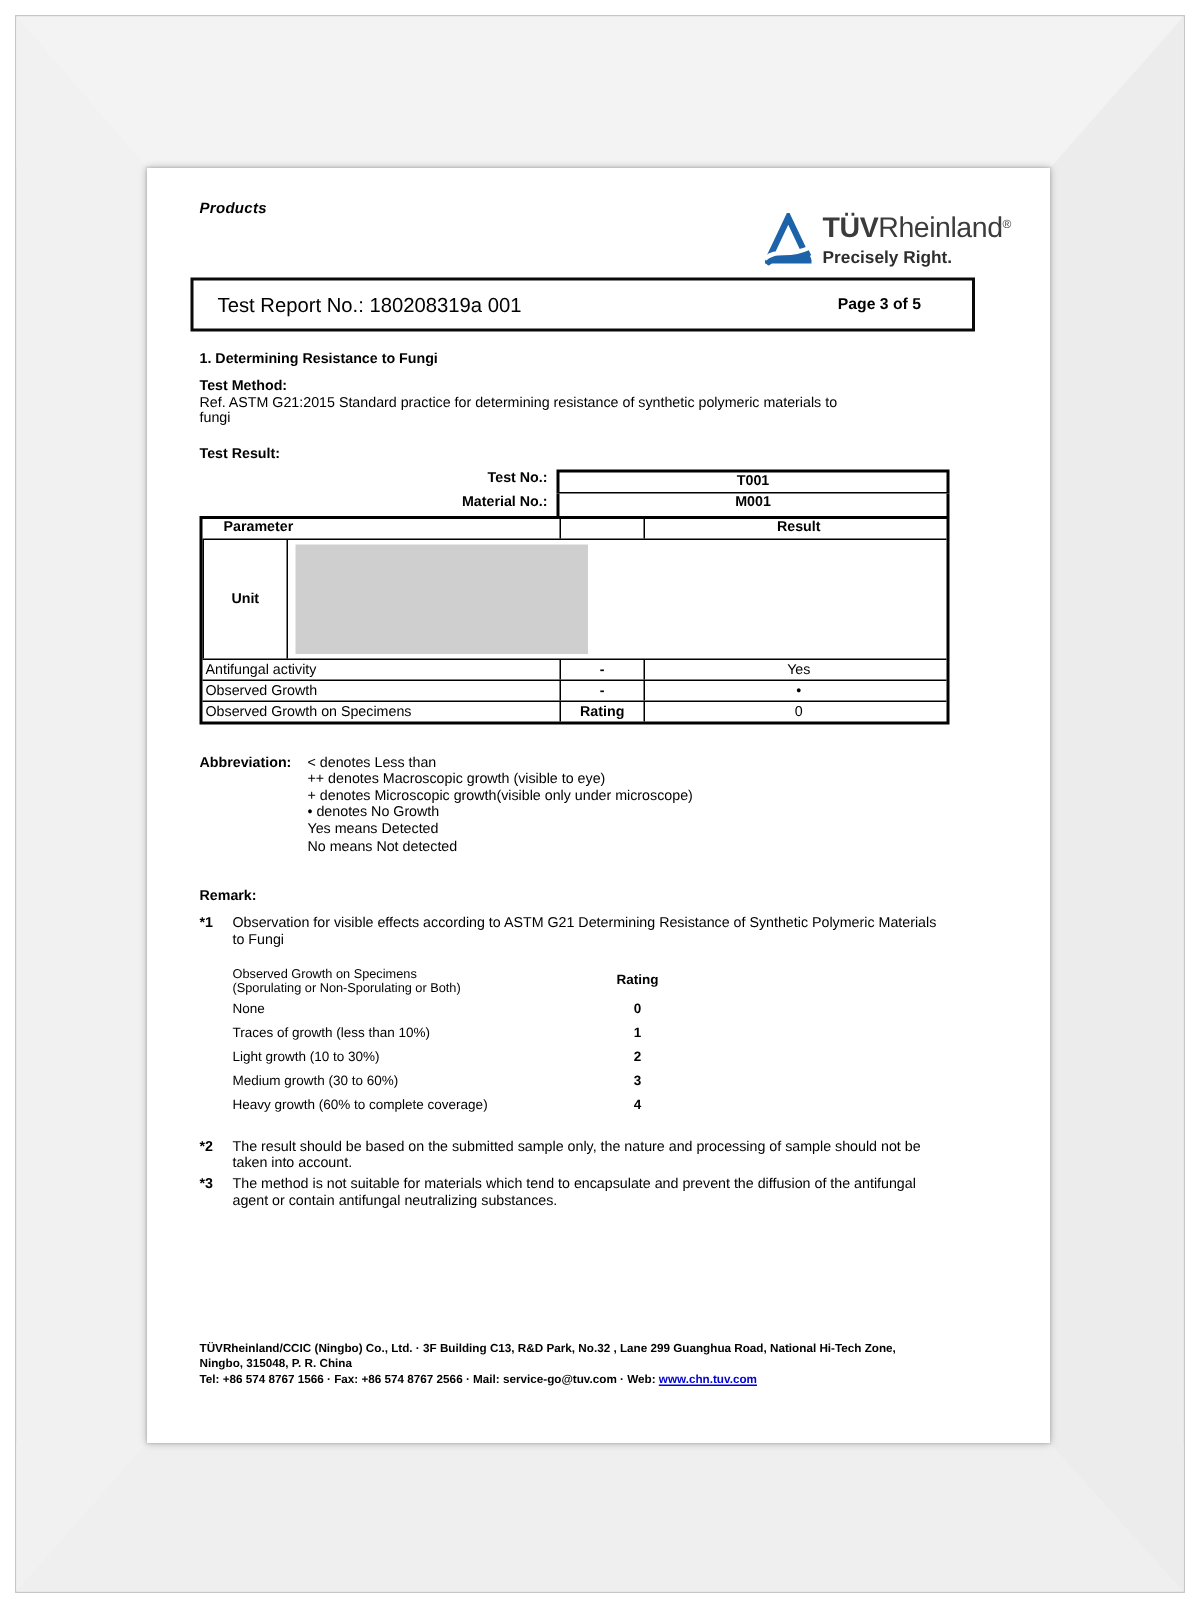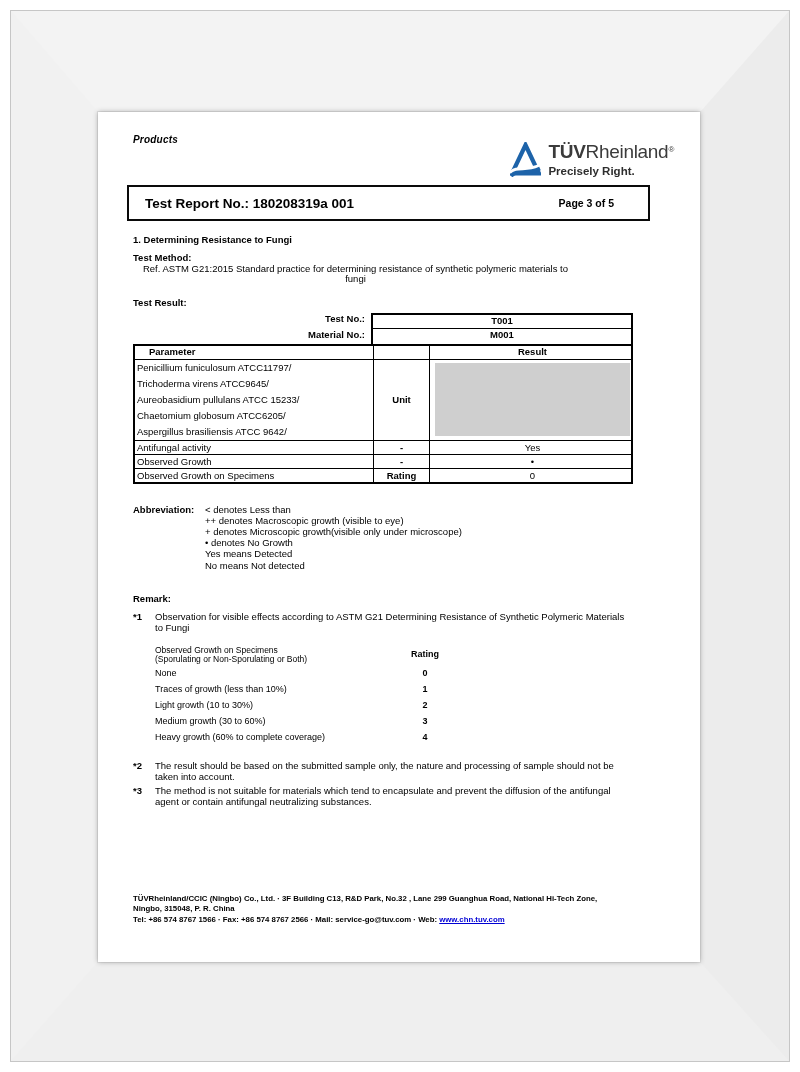--- a/index.html
+++ b/index.html
@@ -38,27 +38,27 @@
   .brandline .b { font-weight:bold; }
   .brandline sup { font-size:8px; vertical-align:6px; }
   .tagline { font-size:11.5px; font-weight:bold; color:#2e2e2e; margin-top:3px; }
   
   .report-box {
     margin:40px 0 0 -6px; width:523px; height:36px;
     border:2px solid #0a0a0a;
     display:flex; align-items:center; justify-content:space-between;
     padding:0 34px 0 16px;
   }
-  .report-box .no { font-size:13.5px; font-weight:bold; }
+  .report-box .no { font-size:13.5px; font-weight:normal; }
   .report-box .pg { font-size:10.5px; font-weight:bold; }
   
   .sec-head { margin-top:13px; font-size:9.5px; font-weight:bold; }
   .tm-row { display:flex; margin-top:8px; font-size:9.5px; line-height:10.5px;flex-direction:column; }
   .tm-row .lbl { width:60px; font-weight:bold; flex:none; }
-  .tm-row .val { width:445px;text-align:center; }
+  .tm-row .val { width:445px; }
   .tr-label { margin-top:12px; font-size:9.5px; font-weight:bold; }
   
   .rtable { margin-top:5px; width:500px; font-size:9.5px; }
   .trow { display:flex; }
   .c1 { width:238px; flex:none; }
   .c2 { width:56px;  flex:none; text-align:center; }
   .c3 { width:206px; flex:none; text-align:center; }
   .toplbl { font-weight:bold; text-align:right; padding-right:6px; }
   .merged { width:262px; flex:none; text-align:center; font-weight:bold; border:2px solid #000; }
   .m1 { height:16px; line-height:12px; border-bottom:1px solid #000; }
@@ -143,27 +143,20 @@
       <div class="c1 toplbl">Material No.:</div>
       <div class="merged m2">M001</div>
     </div>
     <div class="ttable">
       <div class="trow hrow">
         <div class="c1">Parameter</div>
         <div class="c2"></div>
         <div class="c3">Result</div>
       </div>
       <div class="trow fungirow">
-        <div class="c1">
-          <div>Penicillium funiculosum ATCC11797/</div>
-          <div>Trichoderma virens ATCC9645/</div>
-          <div>Aureobasidium pullulans ATCC 15233/</div>
-          <div>Chaetomium globosum ATCC6205/</div>
-          <div>Aspergillus brasiliensis ATCC 9642/</div>
-        </div>
         <div class="c2">Unit</div>
         <div class="c3">
           <div class="graybox"></div>
         </div>
       </div>
       <div class="trow prow">
         <div class="c1">Antifungal activity</div>
         <div class="c2">-</div>
         <div class="c3">Yes</div>
       </div>

